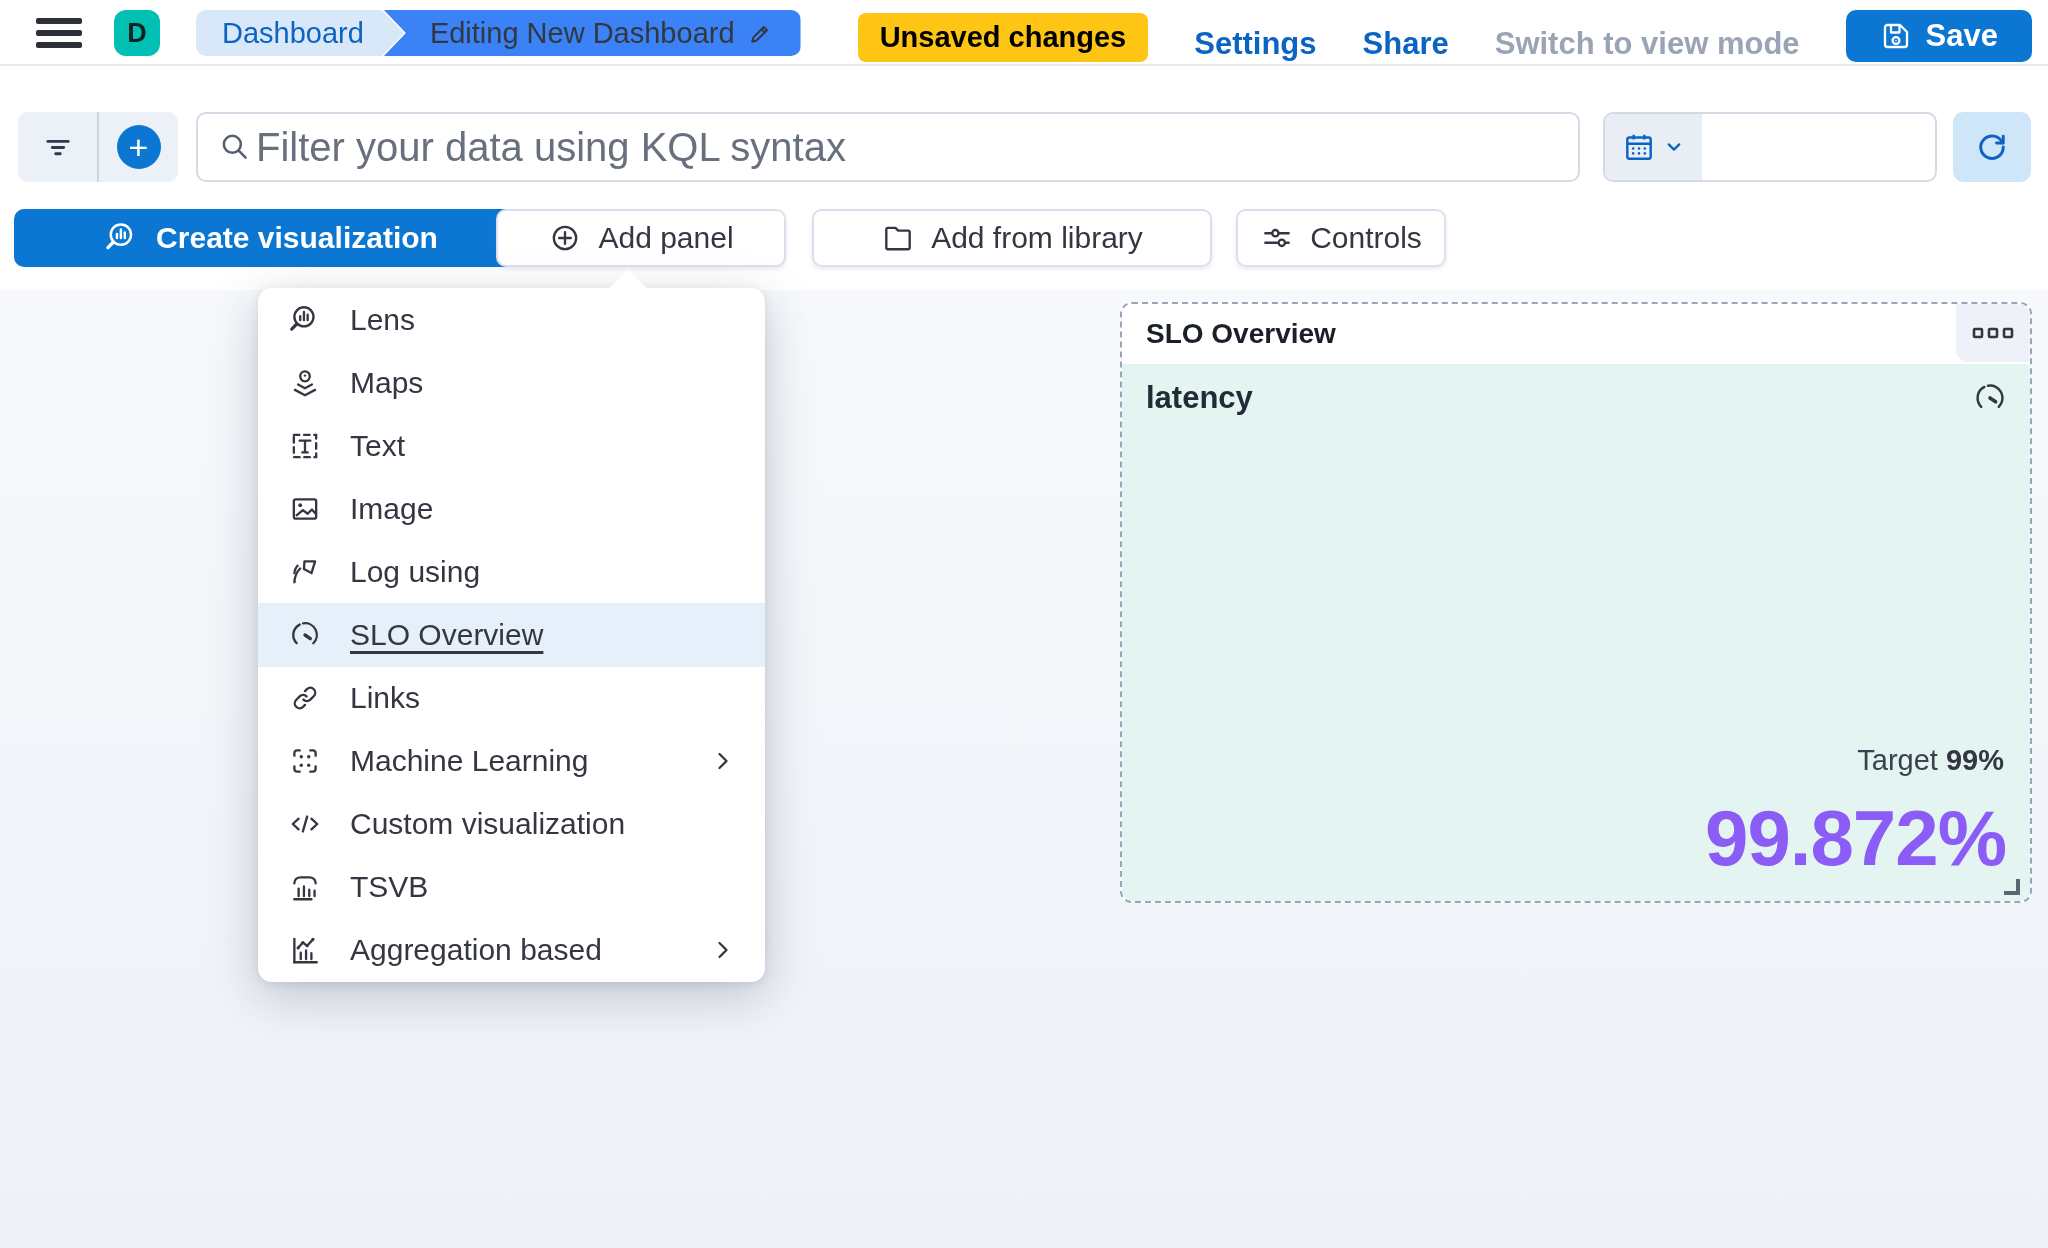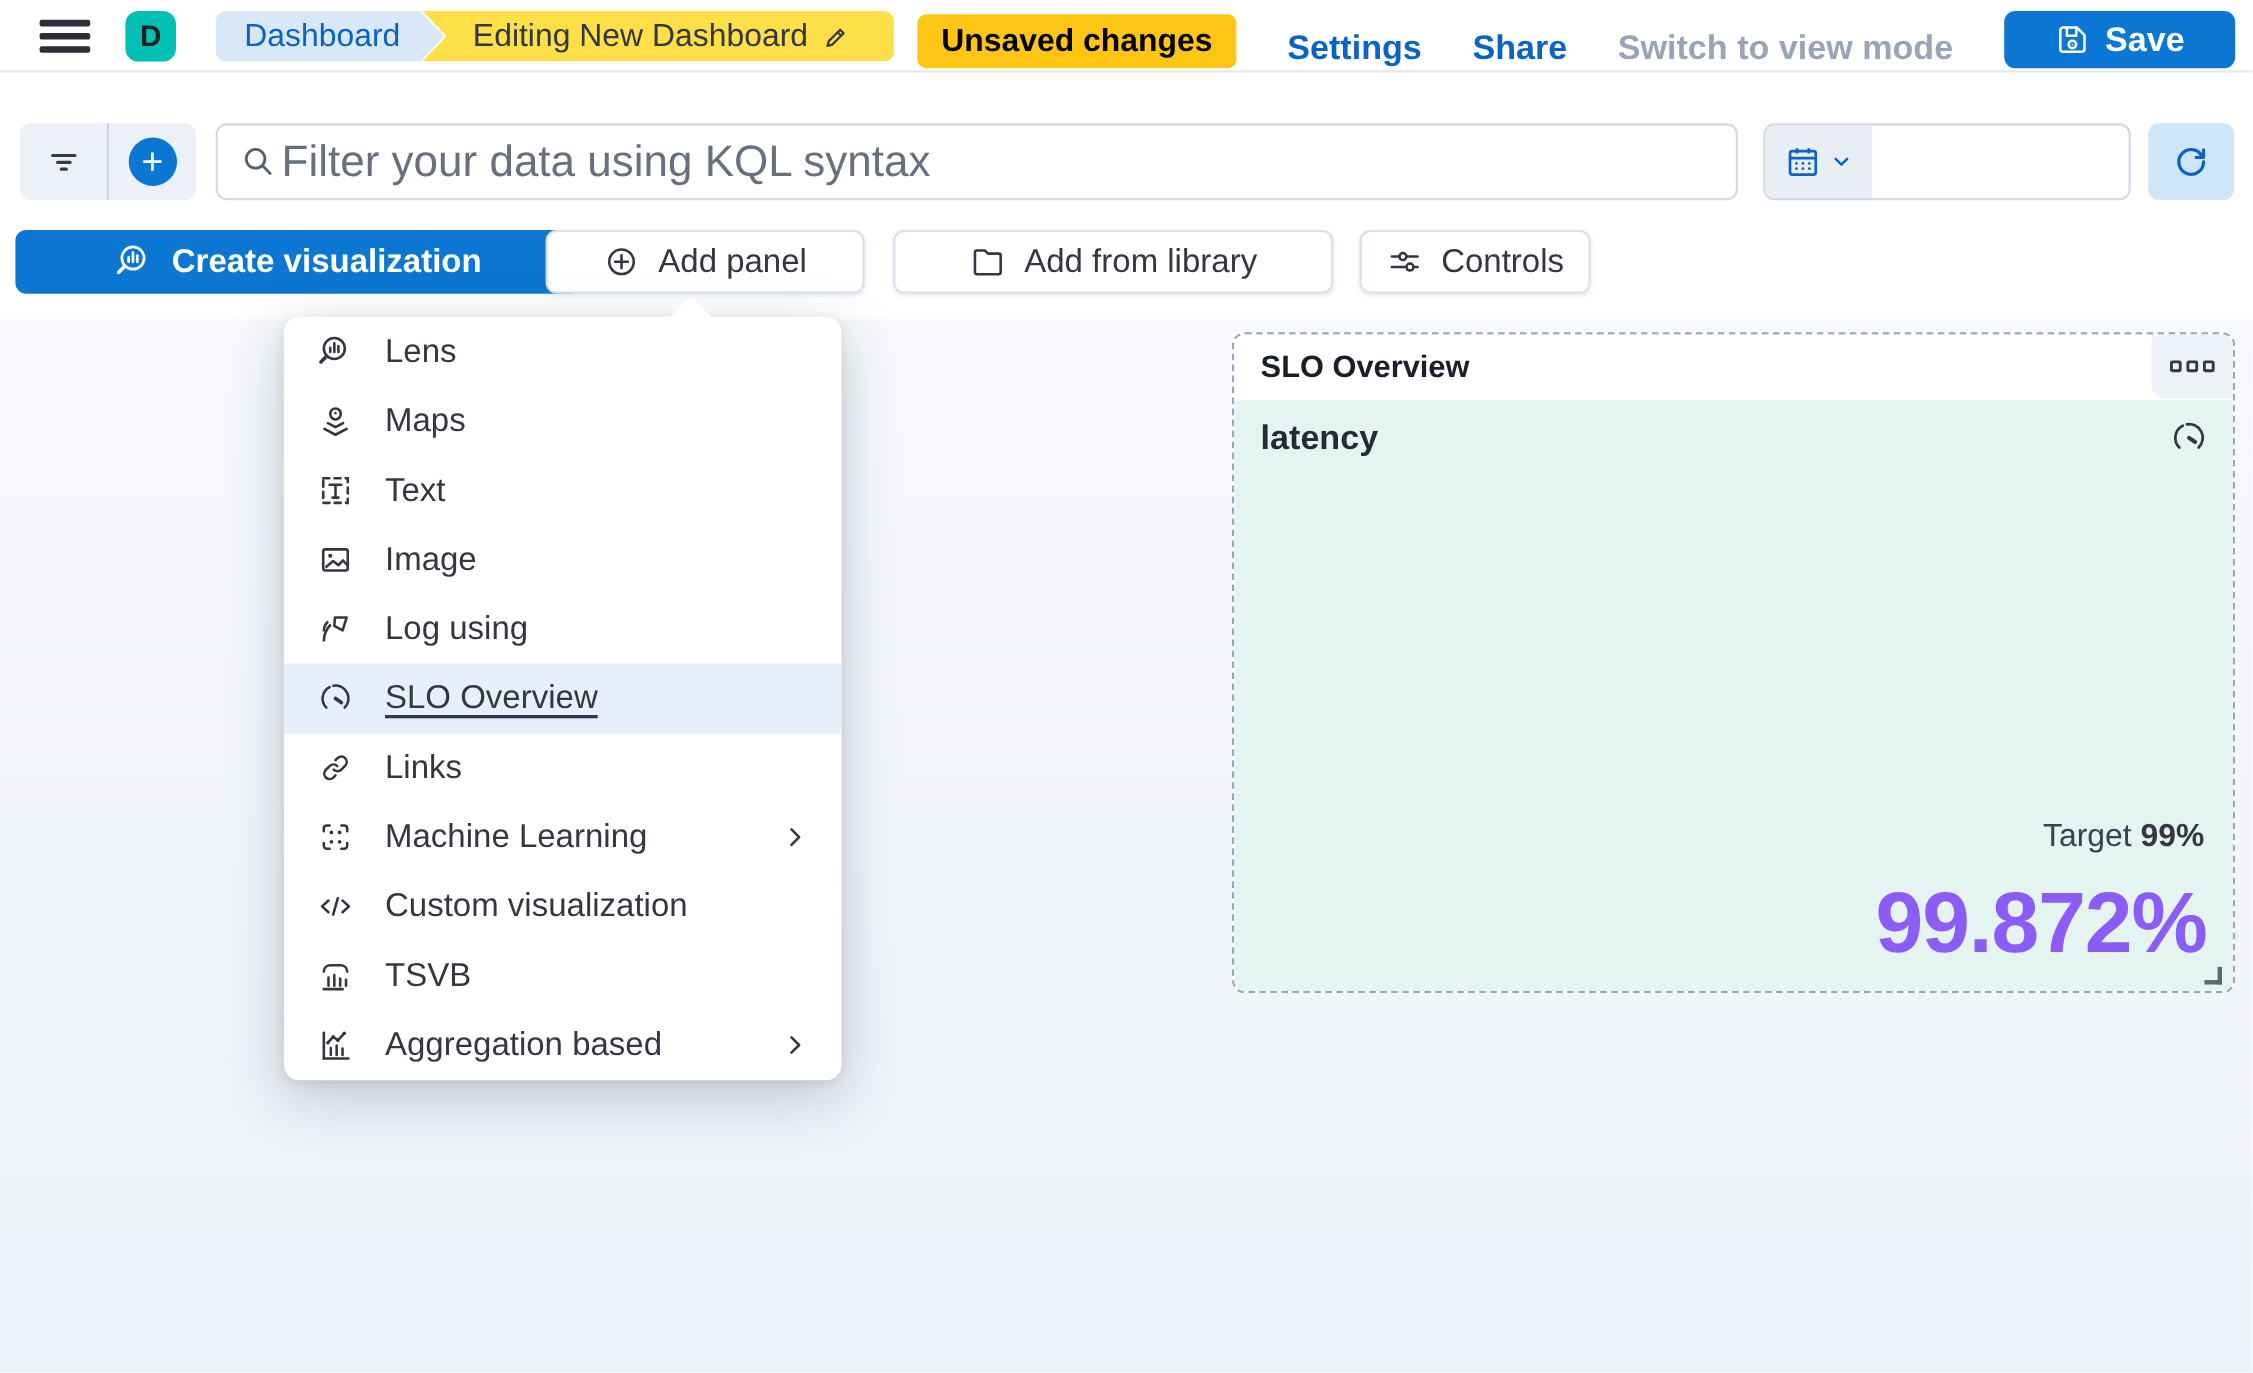--- a/index.html
+++ b/index.html
@@ -18,32 +18,32 @@
     flex-direction:column; justify-content:space-between; cursor:pointer; }
   .hamburger span { display:block; height:6px; border-radius:2px; background:#2c2f36; }
   .logo { position:absolute; left:114px; top:10px; width:46px; height:46px; border-radius:12px;
     background:#00BFB3; display:flex; align-items:center; justify-content:center;
     font-size:27px; font-weight:700; color:#10201e; }
   .crumbs { position:absolute; left:196px; top:10px; height:46px; display:flex; align-items:stretch; }
   .crumb { display:flex; align-items:center; font-size:29px; }
   .crumb.first { background:#d9e8f9; color:#0b64c2; font-weight:500; padding:0 40px 0 26px;
     border-radius:10px 0 0 10px;
     clip-path:polygon(0 0, calc(100% - 22px) 0, 100% 50%, calc(100% - 22px) 100%, 0 100%); }
-  .crumb.last { background:#fde047; color:#33373f; font-weight:500; padding:0 38px 0 46px;
+  .crumb.last { background:#3b82f6; color:#33373f; font-weight:500; padding:0 26px 0 46px;
     margin-left:-20px; border-radius:0 10px 10px 0;
     clip-path:polygon(0 0, 100% 0, 100% 100%, 0 100%, 22px 50%); }
   .crumb .pencil { margin-left:12px; display:inline-flex; }
   .hdr-right { position:absolute; right:16px; top:0; height:62px; display:flex; align-items:flex-end; gap:46px; }
   .badge-unsaved { background:#FEC514; color:#000; font-weight:600; font-size:29px;
     padding:8px 22px; border-radius:8px; white-space:nowrap; }
   .hdr-link { font-size:31px; font-weight:600; color:#0b64c2; cursor:pointer; white-space:nowrap; }
   .hdr-link.disabled { color:#9aa4b6; cursor:default; }
   .btn-save { display:flex; align-items:center; gap:14px; background:#0b77d2; color:#fff;
     font-size:31px; font-weight:600; border:none; border-radius:10px; height:52px;
-    padding:0 46px; cursor:pointer; }
+    padding:0 34px; cursor:pointer; }
 
   
   .querybar { position:absolute; left:0; top:112px; width:2048px; height:70px; }
   .filter-group { position:absolute; left:18px; top:0; width:160px; height:70px; background:#ecf1f8;
     border-radius:10px; display:flex; align-items:center; }
   .filter-group .cell { flex:1; height:100%; display:flex; align-items:center; justify-content:center; cursor:pointer; }
   .filter-group .divider { width:2px; height:70px; background:#cdd5e2; }
   .plus-circle { width:44px; height:44px; border-radius:50%; background:#0b77d2; color:#fff;
     display:flex; align-items:center; justify-content:center; font-size:34px; font-weight:500; line-height:1; }
   .searchbox { position:absolute; left:196px; top:0; width:1384px; height:70px; background:#fff;

